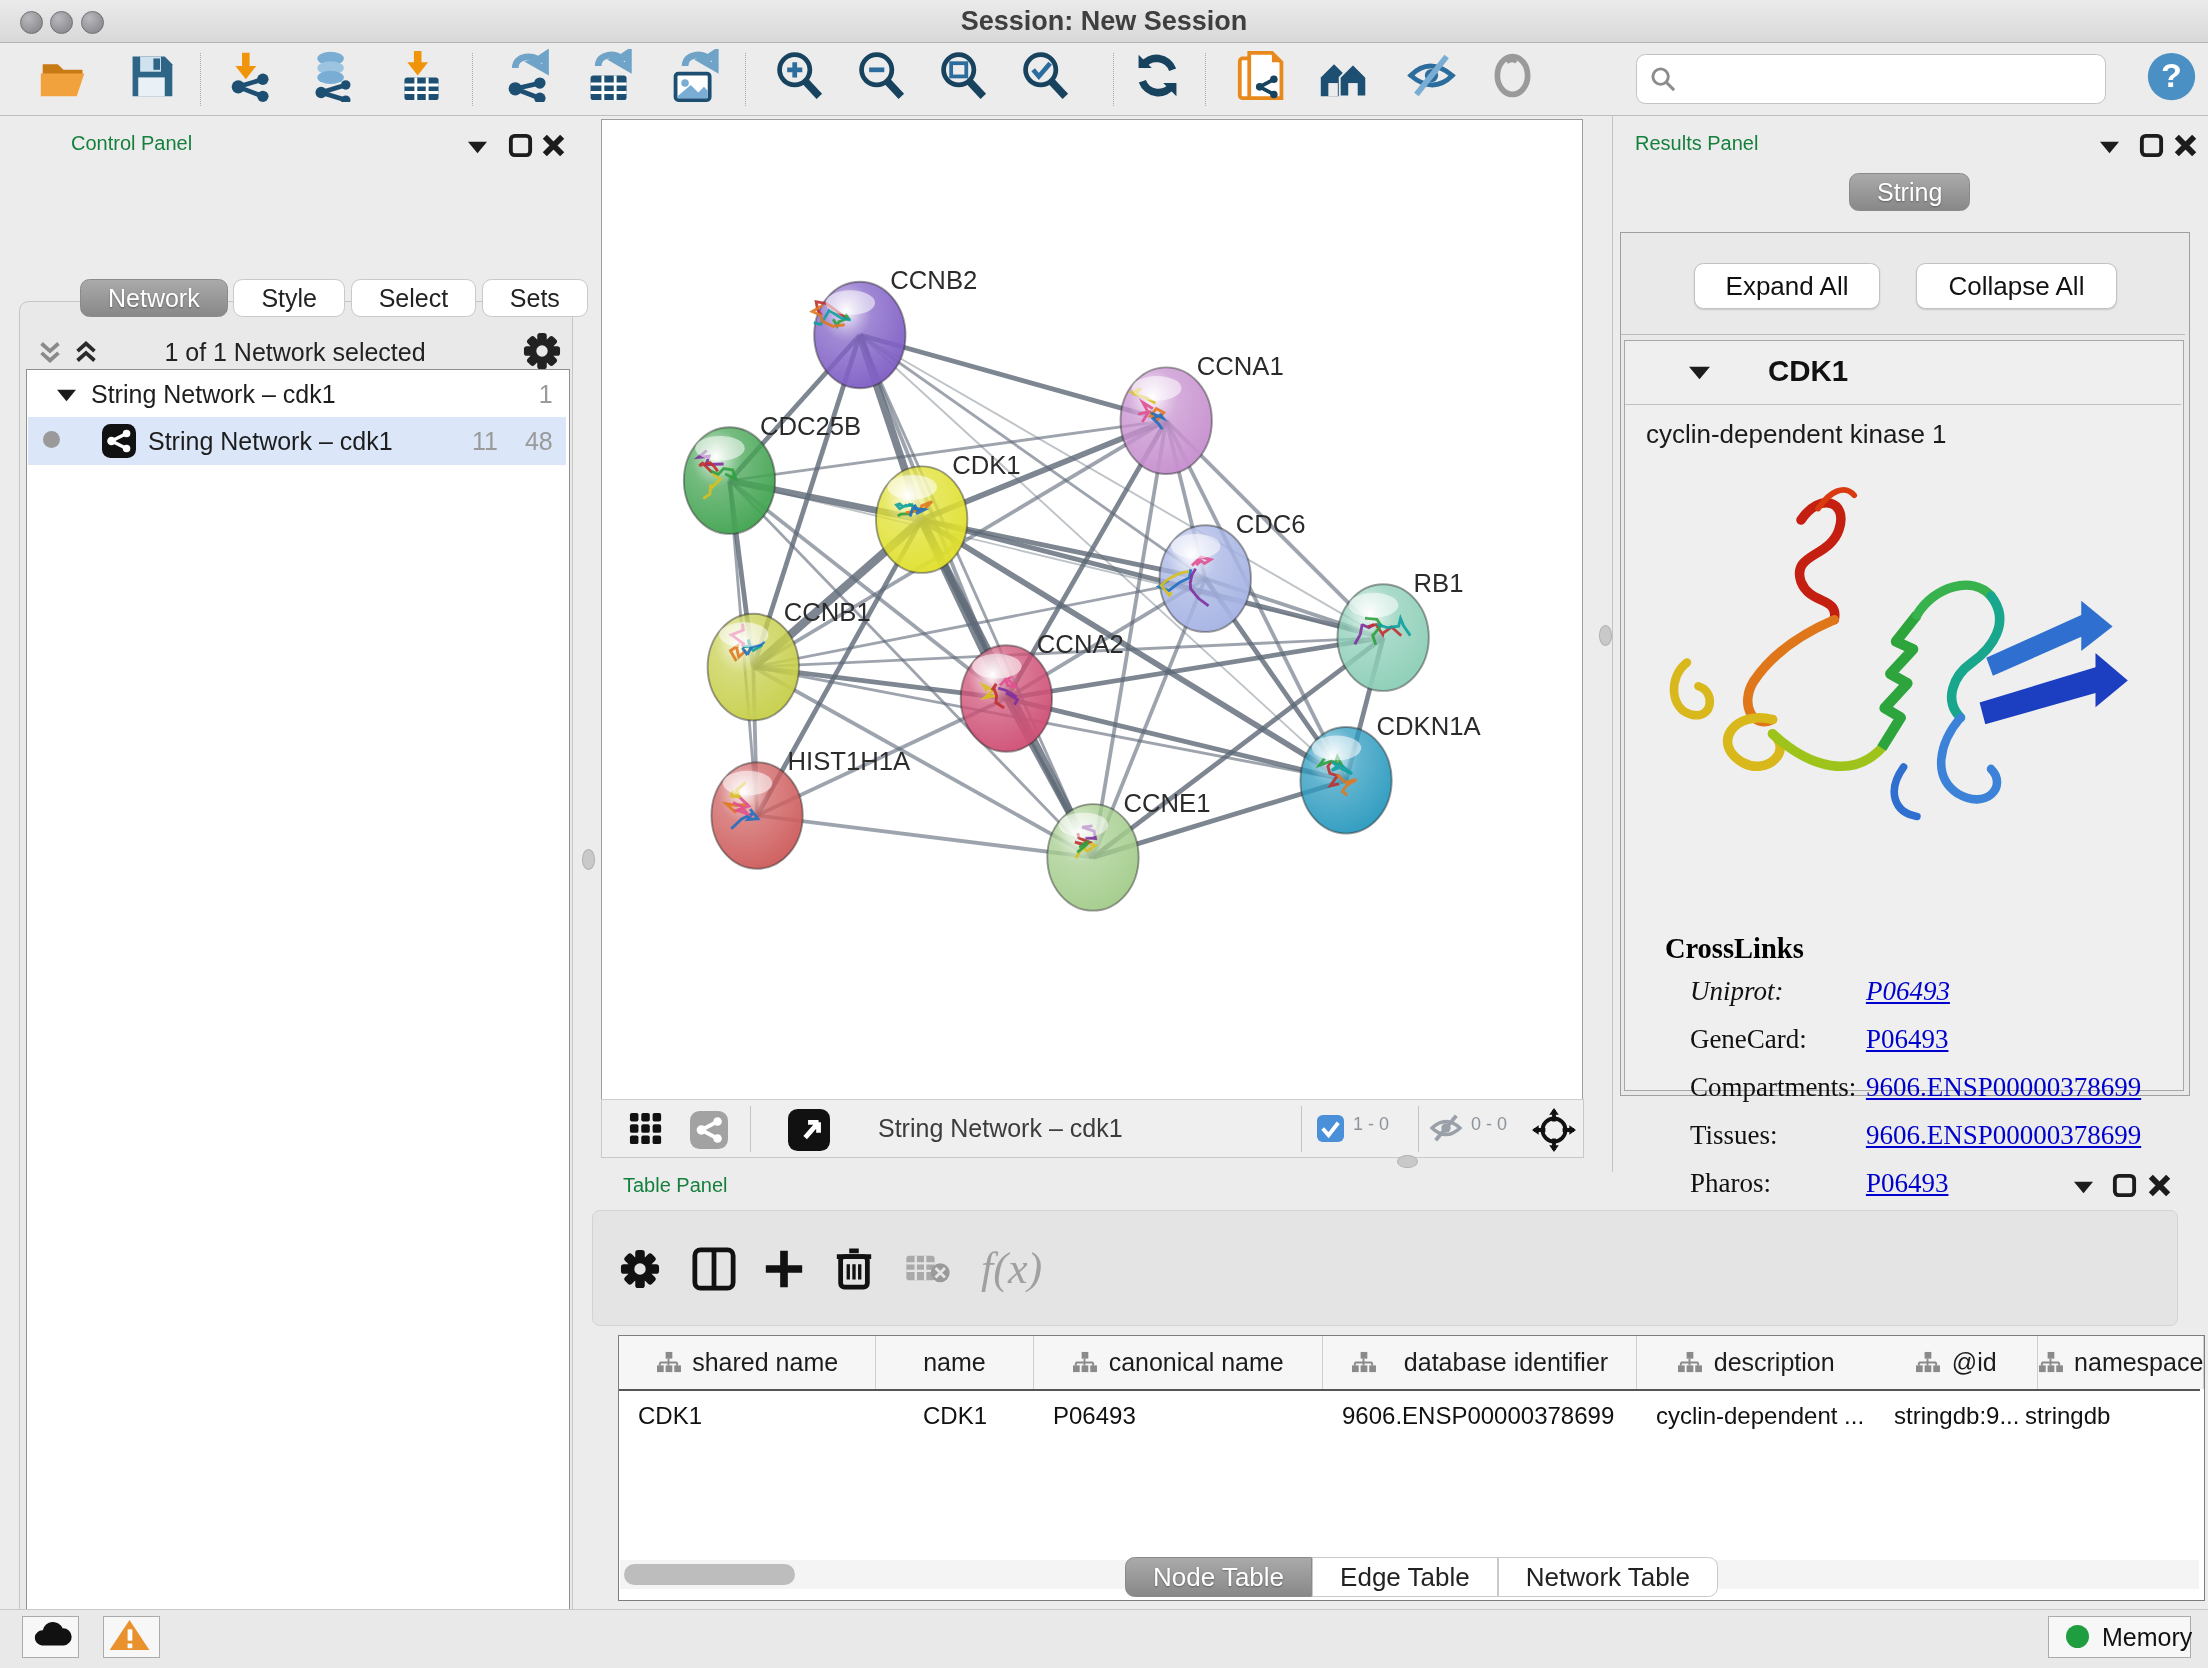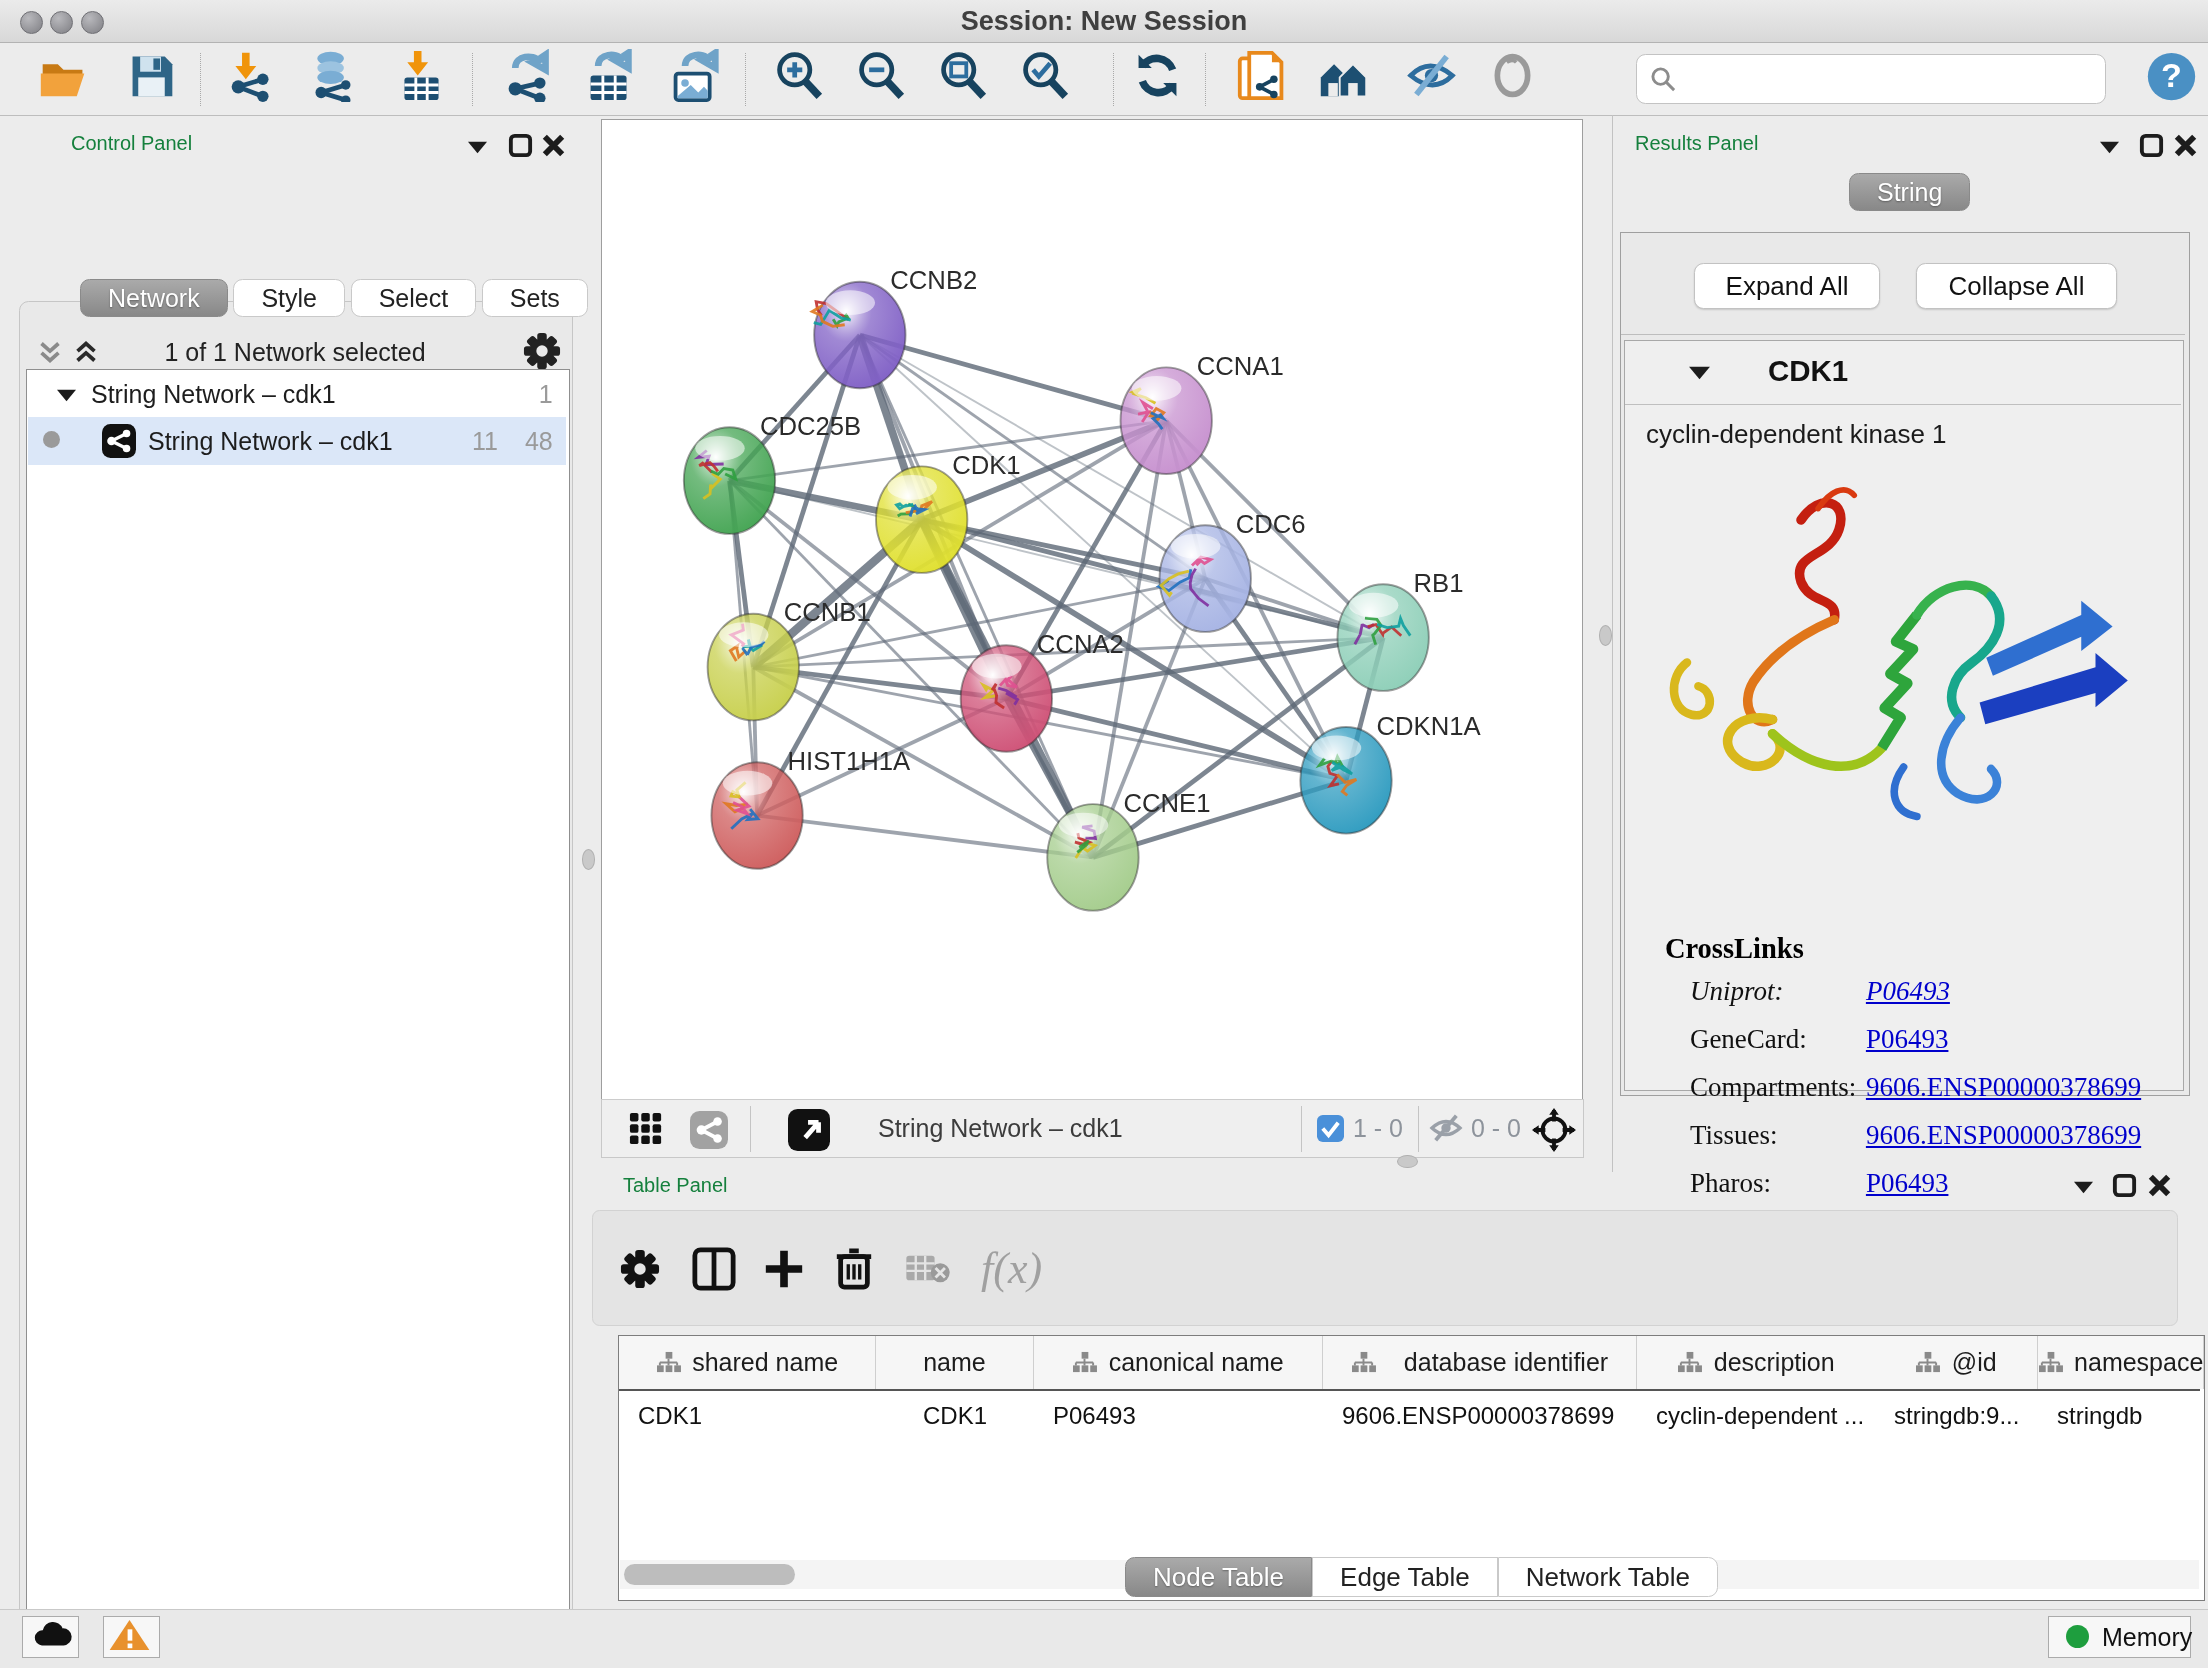--- a/index.html
+++ b/index.html
@@ -30,21 +30,21 @@
   #cp-tabs{left:67px;top:164px;height:38px;padding-left:13px;}
   #cp-selbar{left:27px;top:221px;width:536px;height:32px;font-size:25px;color:#222;text-align:center;line-height:32px;}
   #cp-list{left:26px;top:254px;width:542px;height:1322px;background:#fff;border:1px solid #8f8f8f;}
   .cp-row{left:1px;width:538px;height:44px;font-size:25px;color:#1d1d1d;}
   .cp-row .cnt{position:absolute;color:#9a9a9a;}
   
   #net-canvas{left:601px;top:119px;width:980px;height:980px;background:#fff;border:1px solid #9e9e9e;}
   #net-toolbar{left:601px;top:1099px;width:981px;height:57px;background:#efefef;border:1px solid #c8c8c8;border-top:1px solid #cccccc;}
   #net-toolbar .lbl{font-size:25px;color:#3c3c3c;}
   .vsep{top:5.7px;width:0;height:46px;border-left:1px solid #c4c4c4;}
-  .counts{font-size:25px;color:#8d939b;}
+  .counts{font-size:18px;color:#8d939b;}
   
   #rp-outer{left:1620px;top:232px;width:568px;height:862px;background:#e9e9e9;border:1.9px solid #9f9f9f;}
   #rp-btnrow{left:0;top:0;width:564px;height:101px;border-bottom:1.9px solid #bdbdbd;}
   .rp-btn{height:44px;line-height:44px;background:#fff;border:1px solid #c2c2c2;border-radius:9.5px;
     font-size:26px;color:#111;text-align:center;box-shadow:0 1px 1.9px rgba(0,0,0,.15);}
   #rp-inner{left:2.9px;top:107px;width:558px;height:749px;background:#efefef;border:1px solid #a8a8a8;}
   #rp-cdk1row{left:0;top:0;width:556px;height:63px;border-bottom:1px solid #bfbfbf;}
   #rp-protname{font-size:29.5px;font-weight:bold;color:#111;}
   #rp-desc{font-size:26px;color:#1a1a1a;}
   .serif{font-family:"Liberation Serif",serif;}
@@ -776,21 +776,21 @@
         <span>namespace</span>
       </div>
     </div>
   <div id="tp-datarow">
       <div class="td" style="left: 0px; width: 238px; padding-left: 19px;">CDK1</div>
       <div class="td" style="left: 257px; width: 158px; padding-left: 0px; text-align: center;">CDK1</div>
       <div class="td" style="left: 415px; width: 270px; padding-left: 19px;">P06493</div>
       <div class="td" style="left: 704px; width: 295px; padding-left: 19px;">9606.ENSP00000378699</div>
       <div class="td" style="left: 1018px; width: 220px; padding-left: 19px;">cyclin-dependent ...</div>
       <div class="td" style="left: 1256px; width: 144px; padding-left: 19px;">stringdb:9...</div>
-      <div class="td" style="left: 1419px; width: 146px; padding-left: 19px;">stringdb</div>
+      <div class="td" style="left: 1387px; width: 146px; padding-left: 19px;">stringdb</div>
     </div>
 </div>
 <div id="tp-hscroll" class="abs"></div>
 <div id="tp-hthumb" class="abs"></div>
 <div id="tp-tabs" class="abs"><div class="tab sel">Node Table</div><div class="tab">Edge Table</div><div class="tab">Network Table</div></div>
 
 <div id="statusbar" class="abs">
   <div class="sb-btn abs" style="left:22px">
     <svg width="51" height="36" viewBox="0 0 54 38">
         <path d="M16 28 a8 8 0 0 1 1 -16 a11 11 0 0 1 21 -2 a8 8 0 0 1 1 18z" fill="#111" transform="translate(4,2)"></path>

